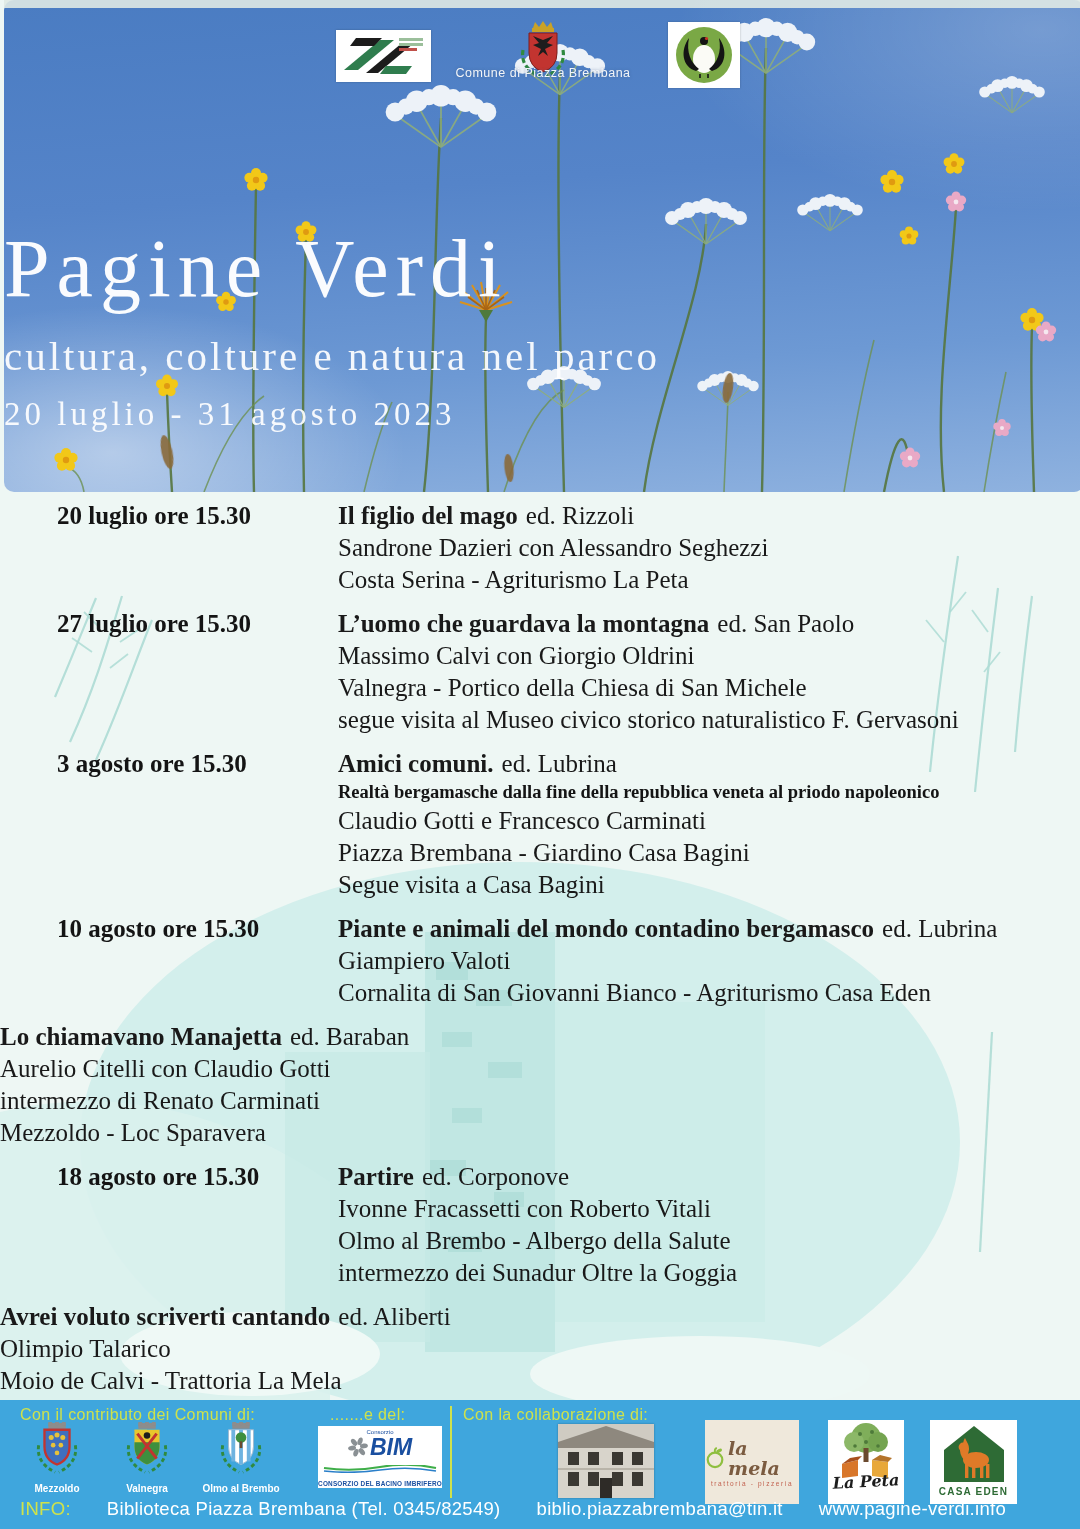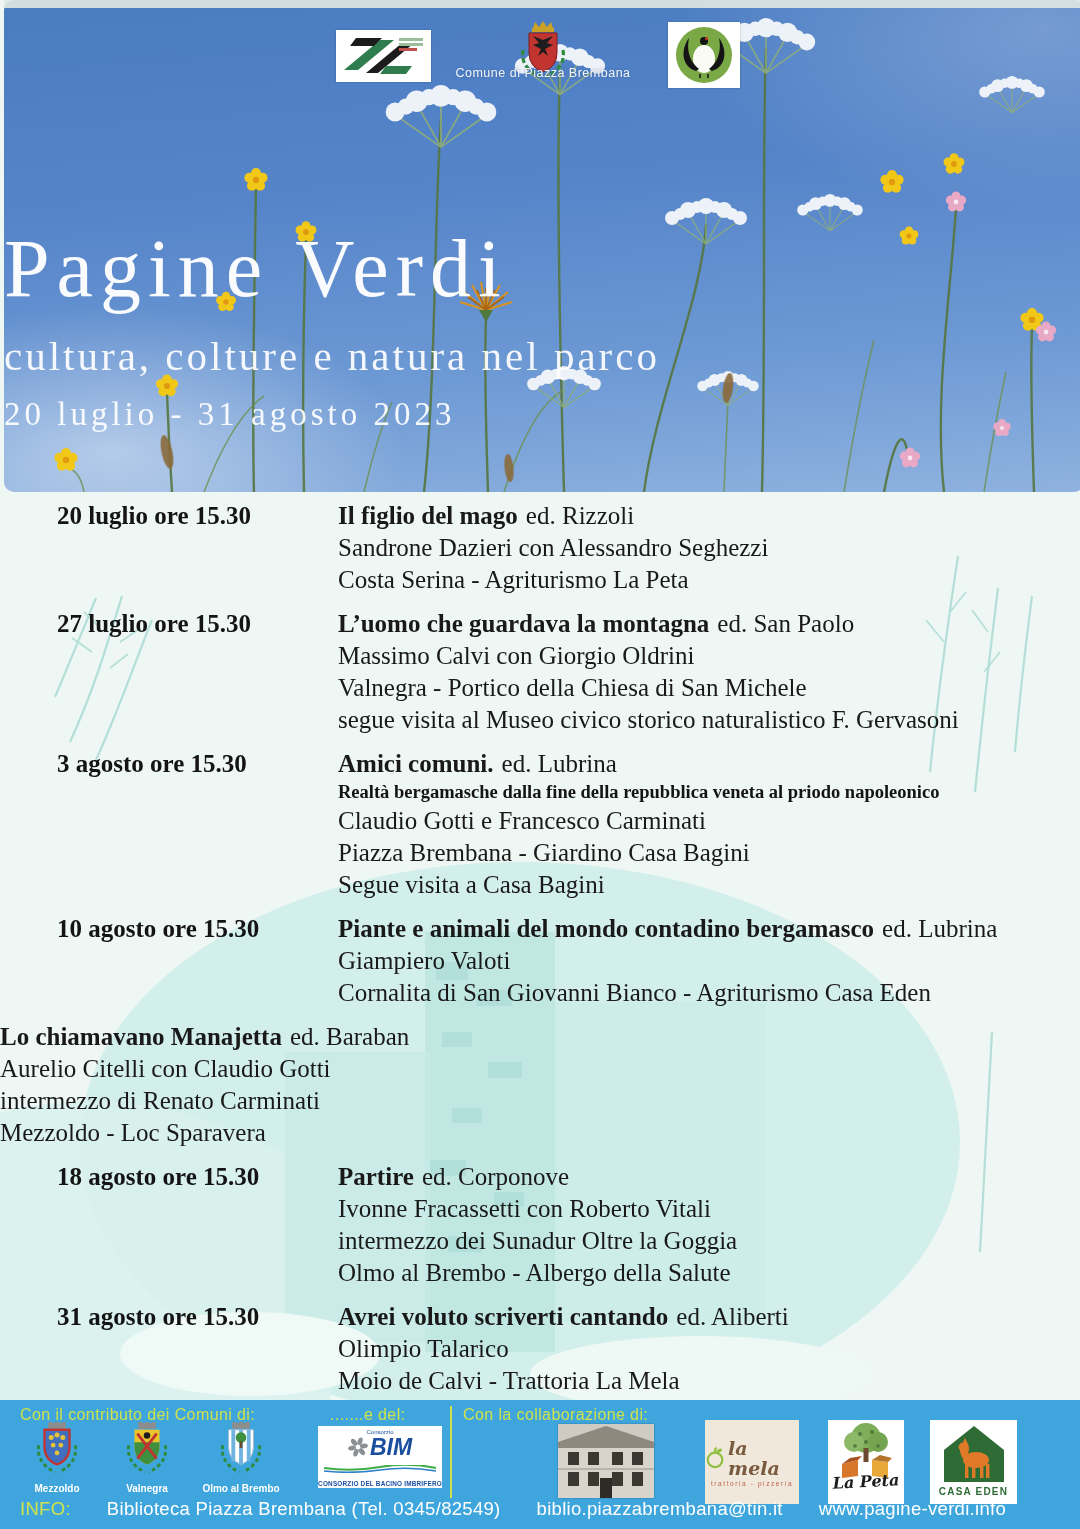--- a/index.html
+++ b/index.html
@@ -342,27 +342,26 @@
           <div class="ev-line">Mezzoldo - Loc Sparavera</div>
         </div>
       </article>
 
       <article class="event">
         <div class="ev-date">18 agosto ore 15.30</div>
         <div class="ev-body">
           <div><span class="ev-title">Partire</span><span class="ev-ed">ed. Corponove</span></div>
 
           <div class="ev-line">Ivonne Fracassetti con Roberto Vitali</div>
+          <div class="ev-line">Olmo al Brembo - Albergo della Salute</div>
           <div class="ev-line">intermezzo dei Sunadur Oltre la Goggia</div>
-          <div class="ev-line">Olmo al Brembo - Albergo della Salute</div>
-        </div>
-      </article>
-
-      <article class="event">
-        <div class="ev-date">31 agosto ore 15.30</div>
+        </div>
+      </article>
+
+      <article class="event">
         <div class="ev-body">
           <div><span class="ev-title">Avrei voluto scriverti cantando</span><span class="ev-ed">ed. Aliberti</span></div>
 
           <div class="ev-line">Olimpio Talarico</div>
           <div class="ev-line">Moio de Calvi - Trattoria La Mela</div>
 
         </div>
       </article>
 
     </div>

